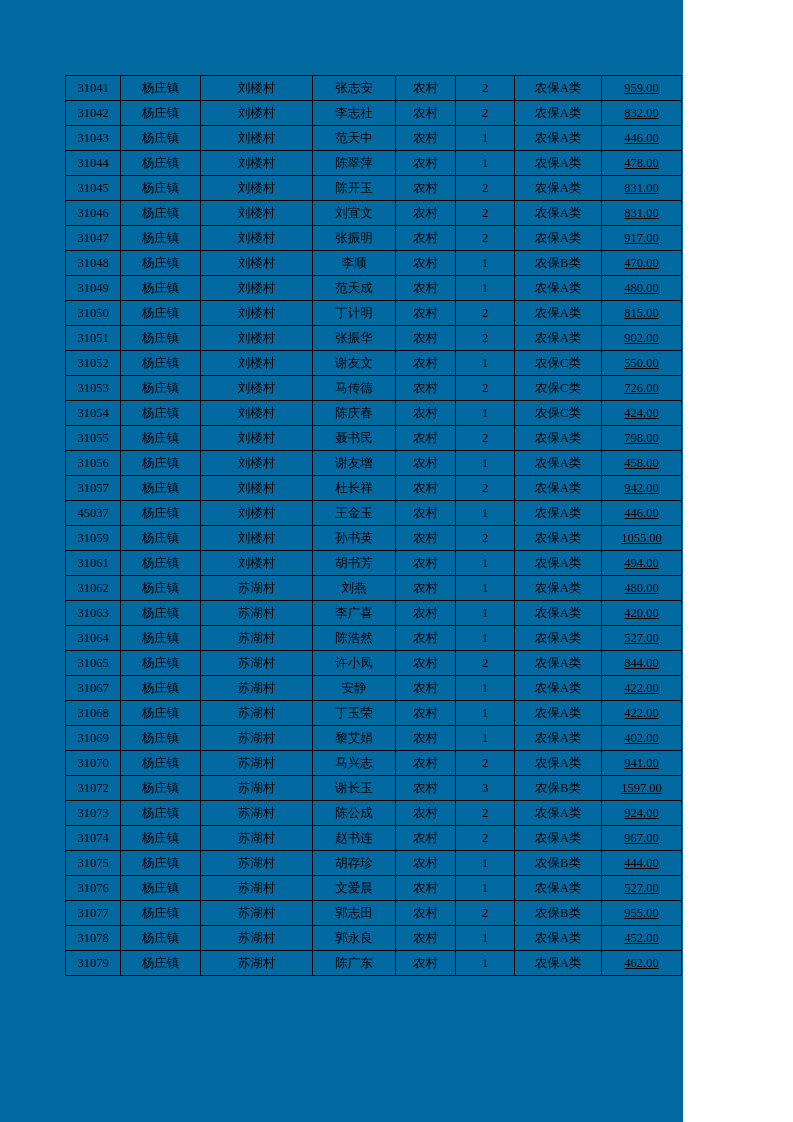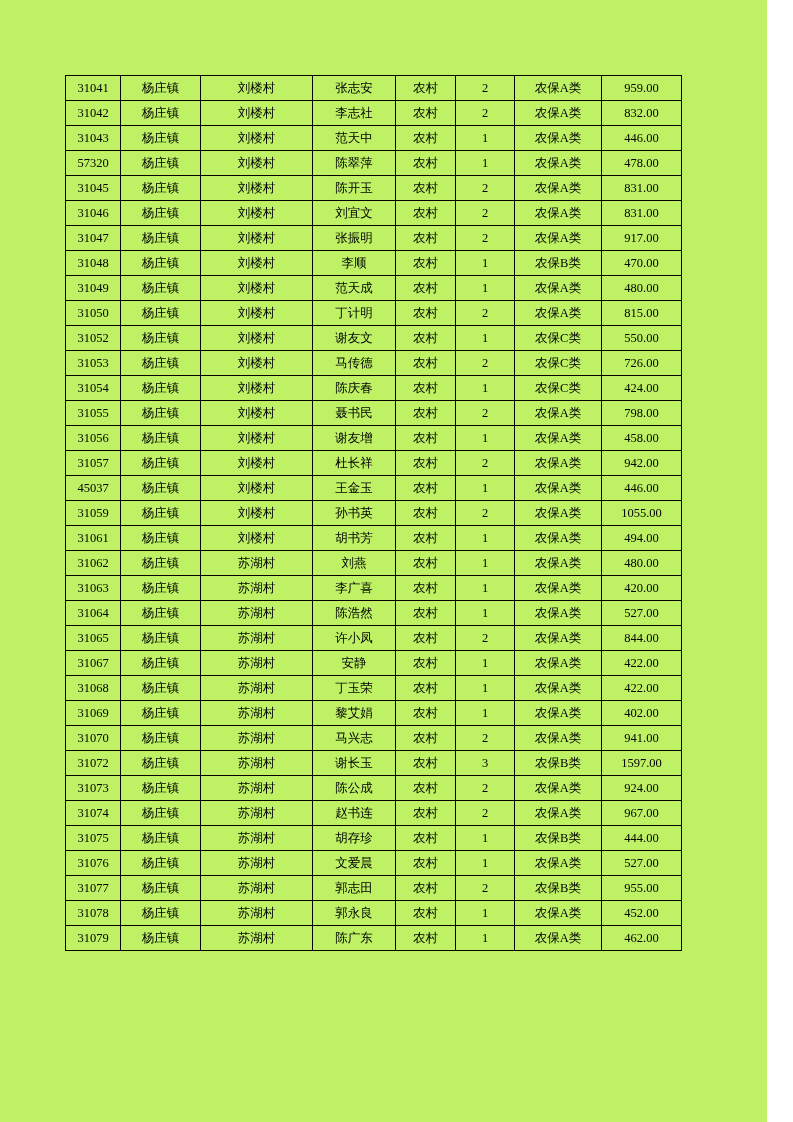--- a/index.html
+++ b/index.html
@@ -7,23 +7,23 @@
     padding: 0;
   }
   body {
     width: 793px;
     height: 1122px;
     background: #ffffff;
     font-family: "Liberation Serif", "DejaVu Serif", serif;
   }
   .page {
     position: relative;
-    width: 767px;
+    width: 683px;
     height: 1122px;
-    background: #bef264;
+    background: #0369a1;
     overflow: hidden;
   }
   table.data {
     position: absolute;
     left: 65px;
     top: 75px;
     border-collapse: collapse;
     table-layout: fixed;
   }
   table.data td {
@@ -42,20 +42,21 @@
   col.c-town     { width: 80px; }
   col.c-village  { width: 112px; }
   col.c-name     { width: 83px; }
   col.c-type     { width: 60px; }
   col.c-count    { width: 59px; }
   col.c-category { width: 87px; }
   col.c-amount   { width: 80px; }
   td.amount {
     text-align: right;
     padding-right: 18px;
+    text-decoration: underline;
   }
 </style>
 </head>
 <body>
 
 <div class="page">
   <table class="data">
     <colgroup>
       <col class="c-id">
       <col class="c-town">
@@ -94,21 +95,21 @@
     <td>杨庄镇</td>
     <td>刘楼村</td>
     <td>范天中</td>
     <td>农村</td>
     <td>1</td>
     <td>农保A类</td>
     <td class="amount">446.00</td>
   </tr>
 
   <tr>
-    <td>57320</td>
+    <td>31044</td>
     <td>杨庄镇</td>
     <td>刘楼村</td>
     <td>陈翠萍</td>
     <td>农村</td>
     <td>1</td>
     <td>农保A类</td>
     <td class="amount">478.00</td>
   </tr>
 
   <tr>
@@ -170,20 +171,30 @@
     <td>31050</td>
     <td>杨庄镇</td>
     <td>刘楼村</td>
     <td>丁计明</td>
     <td>农村</td>
     <td>2</td>
     <td>农保A类</td>
     <td class="amount">815.00</td>
   </tr>
 
+  <tr>
+    <td>31051</td>
+    <td>杨庄镇</td>
+    <td>刘楼村</td>
+    <td>张振华</td>
+    <td>农村</td>
+    <td>2</td>
+    <td>农保A类</td>
+    <td class="amount">902.00</td>
+  </tr>
 
   <tr>
     <td>31052</td>
     <td>杨庄镇</td>
     <td>刘楼村</td>
     <td>谢友文</td>
     <td>农村</td>
     <td>1</td>
     <td>农保C类</td>
     <td class="amount">550.00</td>

